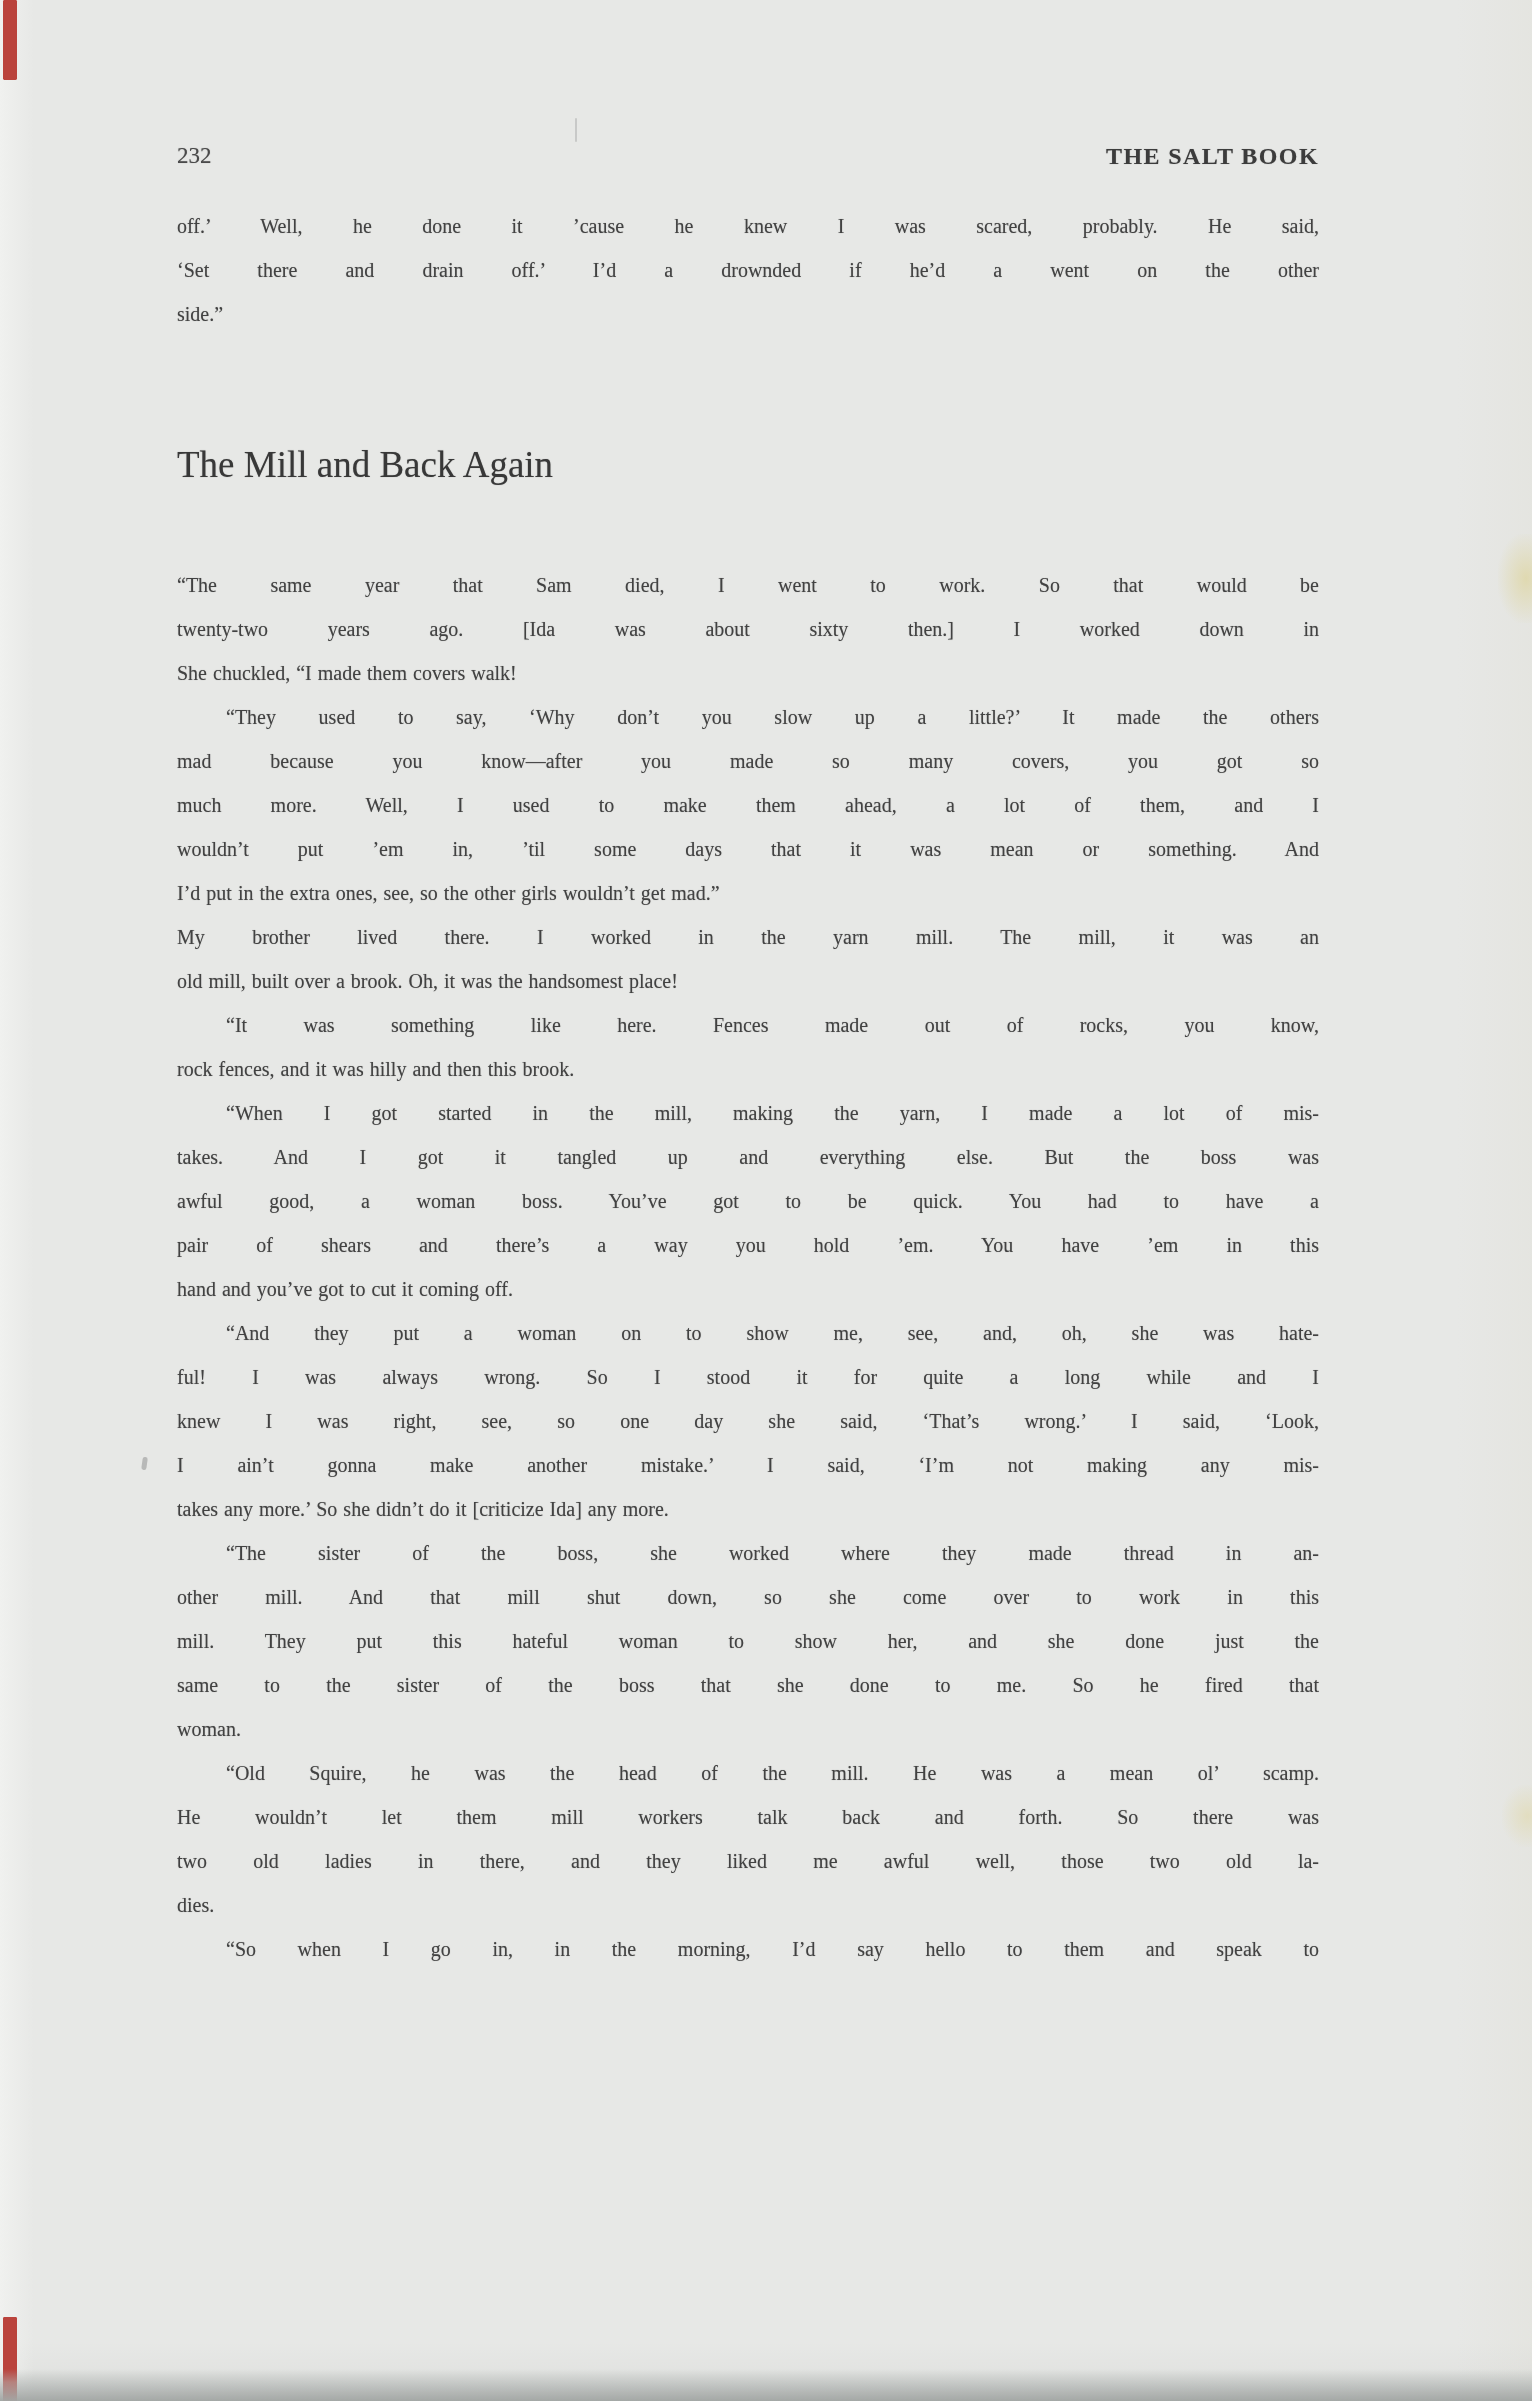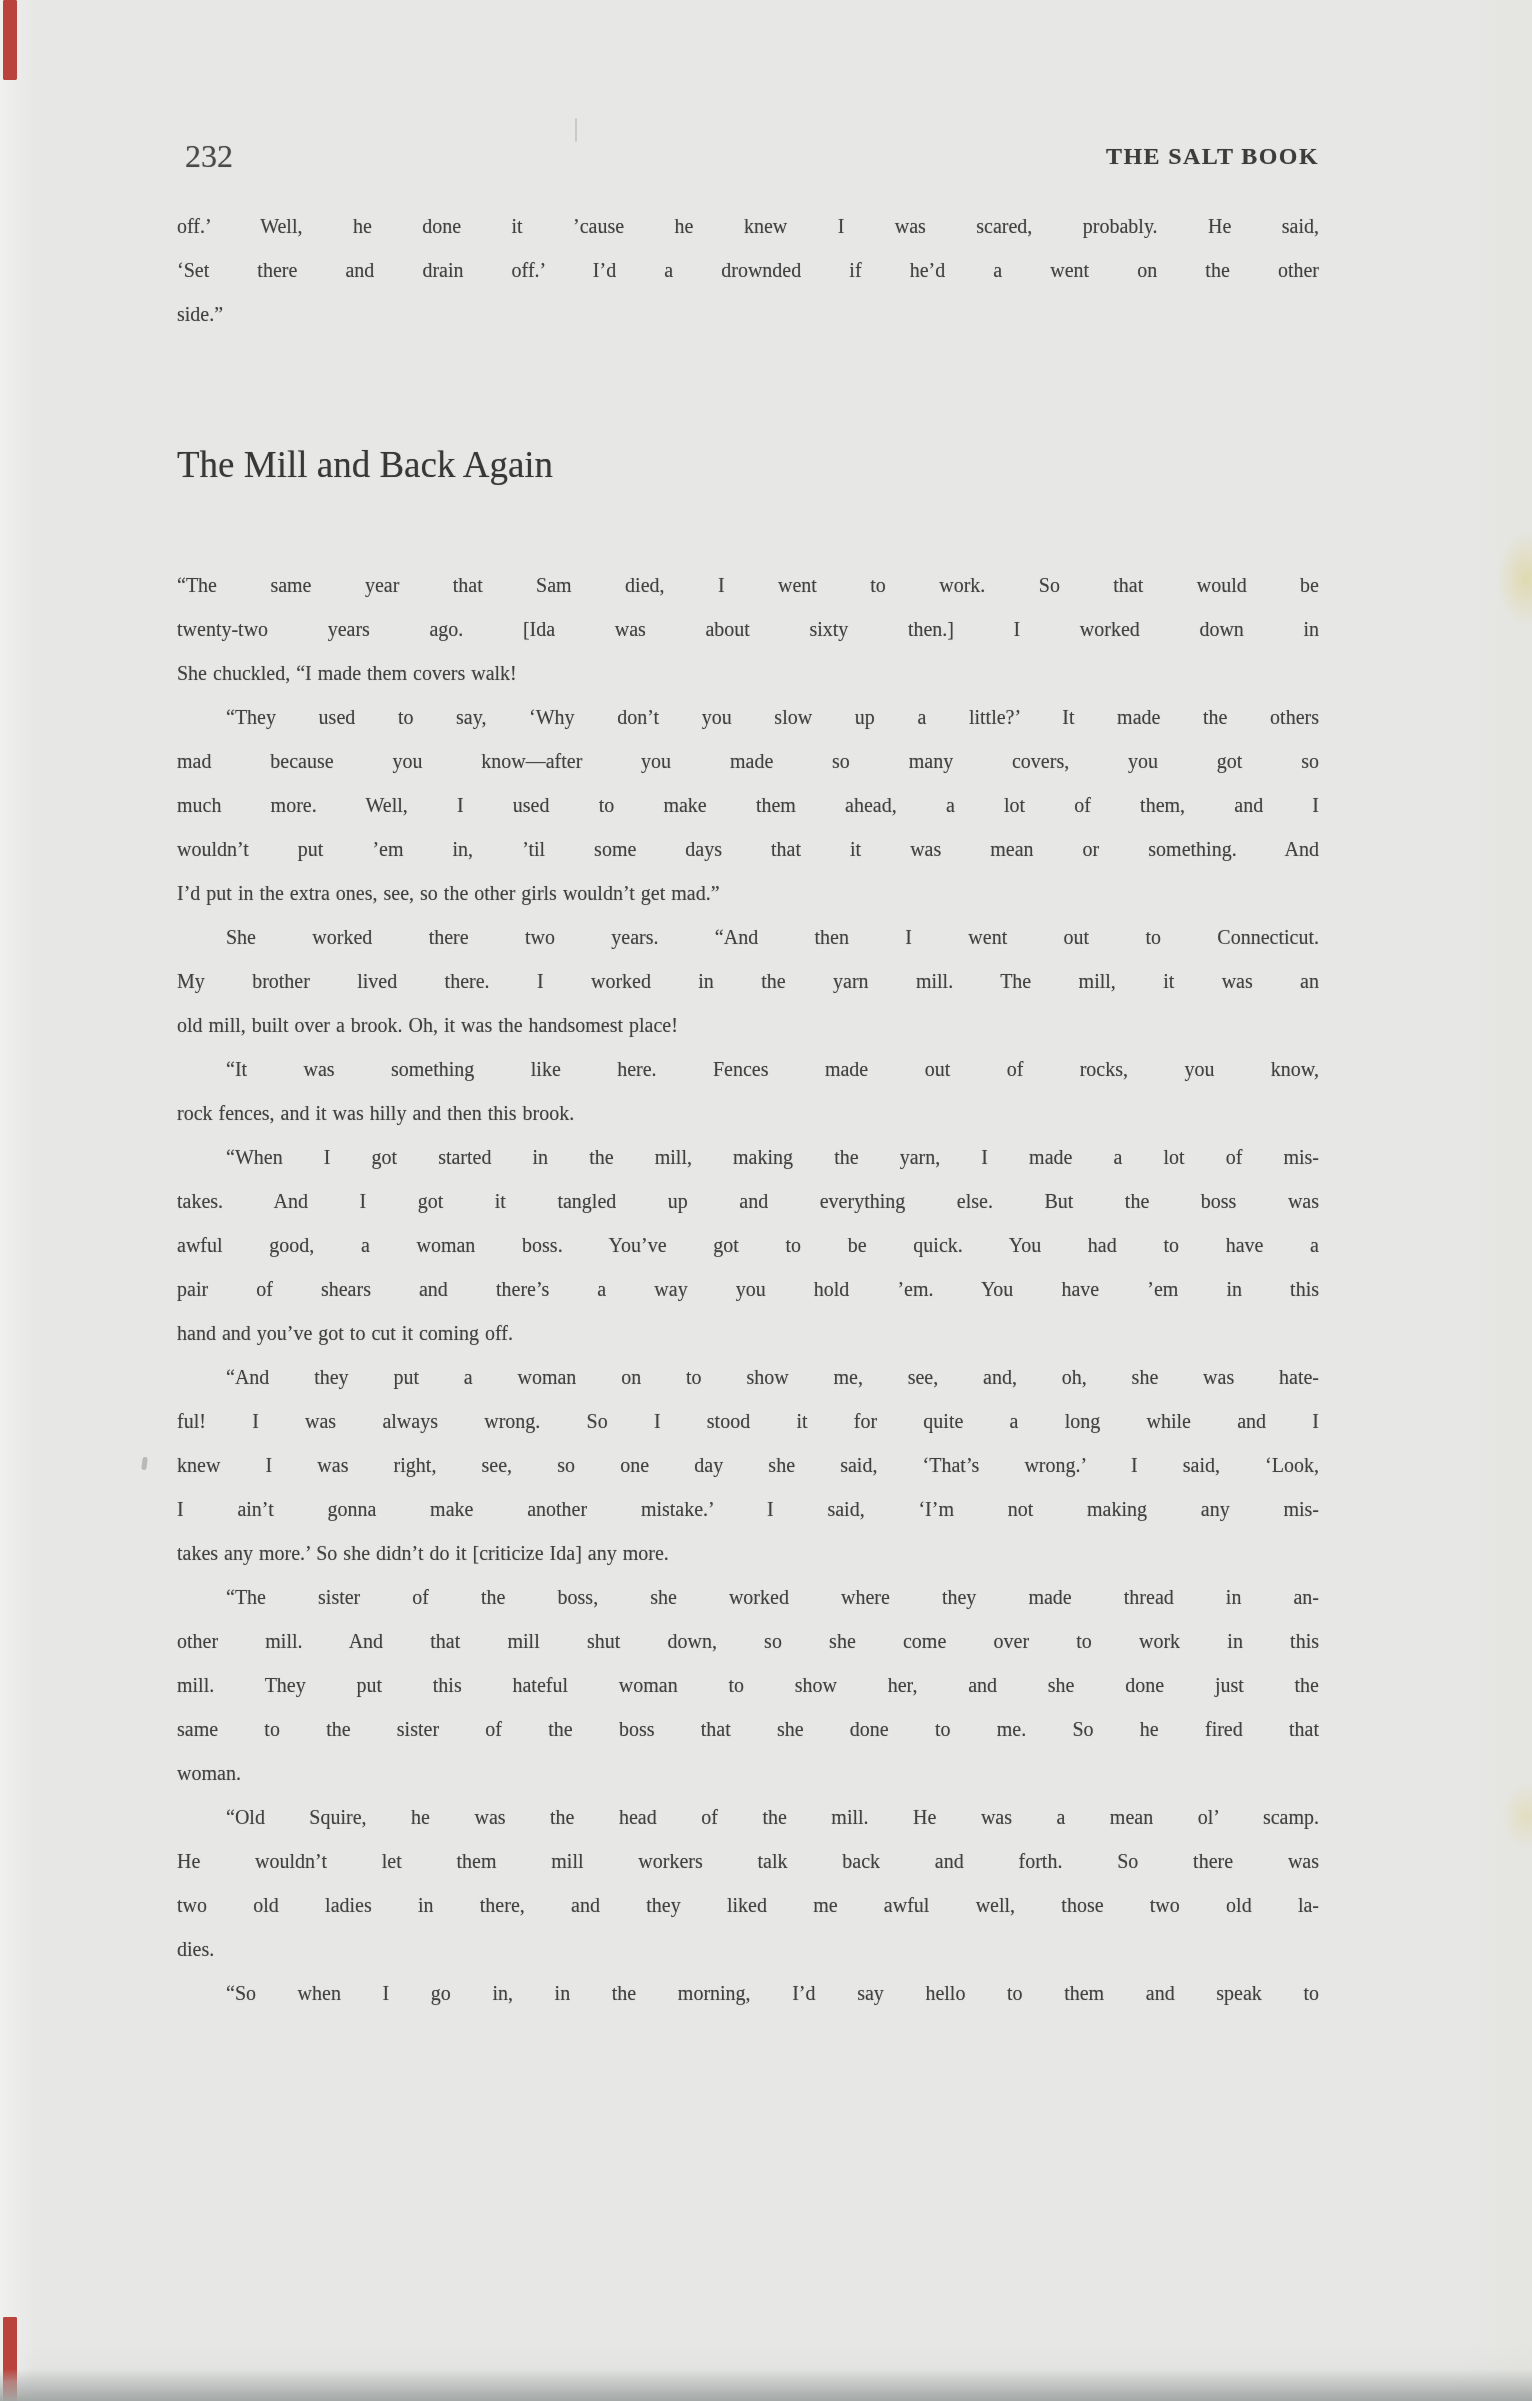--- a/index.html
+++ b/index.html
@@ -11,22 +11,22 @@
       linear-gradient(90deg, #f0f1ef 0px, rgba(240,241,239,0) 34px),
       linear-gradient(270deg, rgba(205,200,175,0.10) 0px, rgba(205,200,175,0) 77px),
       linear-gradient(0deg, rgba(190,193,190,0.25) 0px, rgba(190,193,190,0) 58px);
     overflow:hidden;
     font-family:"Liberation Serif","DejaVu Serif",serif;
     color:#424242;
   }
   
   .header{position:absolute;top:139px;left:177px;right:214px;height:38px;}
   .page-number{
-    position:absolute;left:8px;top:0;
-    font-size:32px;line-height:34px;color:#4a4a4a;
+    position:absolute;left:0;top:0;
+    font-size:23px;line-height:34px;color:#4a4a4a;
     text-shadow:0 0 1px rgba(80,80,80,0.45);
   }
   .running-title{
     position:absolute;right:0;top:1.9px;
     font-size:24px;line-height:31px;font-weight:bold;color:#3c3c3c;
     letter-spacing:1.4px;
     text-shadow:0 0 1px rgba(70,70,70,0.45);
   }
   
   .text-col{position:absolute;left:177px;top:0;width:1142px;}
@@ -96,21 +96,20 @@
           <div class="line last">She chuckled, “I made them covers walk!</div>
         </div>
         <div class="para">
           <div class="line indent">“They used to say, ‘Why don’t you slow up a little?’ It made the others</div>
           <div class="line">mad because you know—after you made so many covers, you got so</div>
           <div class="line">much more. Well, I used to make them ahead, a lot of them, and I</div>
           <div class="line">wouldn’t put ’em in, ’til some days that it was mean or something. And</div>
           <div class="line last">I’d put in the extra ones, see, so the other girls wouldn’t get mad.”</div>
         </div>
         <div class="para">
-          <div class="line indent">She worked there two years. “And then I went out to Connecticut.</div>
           <div class="line">My brother lived there. I worked in the yarn mill. The mill, it was an</div>
           <div class="line last">old mill, built over a brook. Oh, it was the handsomest place!</div>
         </div>
         <div class="para">
           <div class="line indent">“It was something like here. Fences made out of rocks, you know,</div>
           <div class="line last">rock fences, and it was hilly and then this brook.</div>
         </div>
         <div class="para">
           <div class="line indent">“When I got started in the mill, making the yarn, I made a lot of mis-</div>
           <div class="line">takes. And I got it tangled up and everything else. But the boss was</div>

